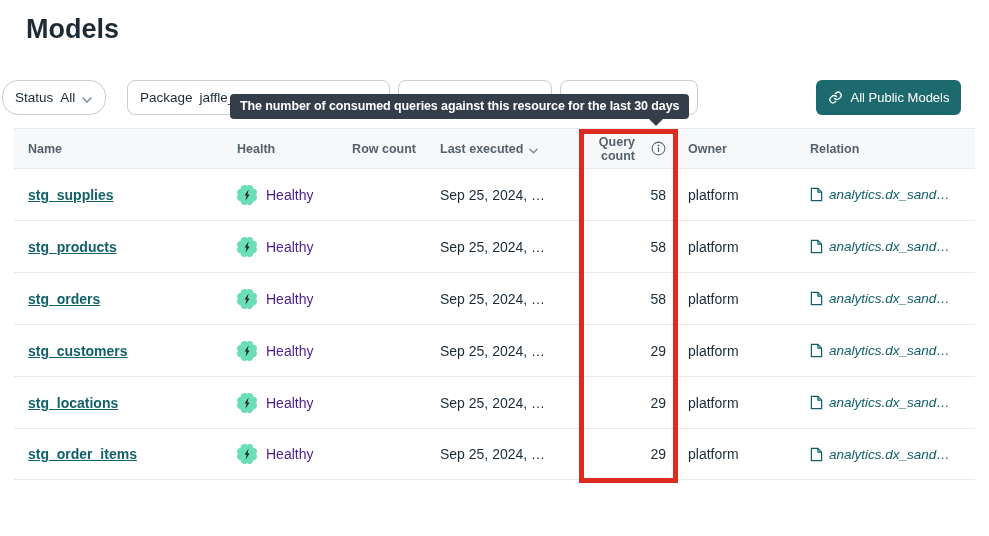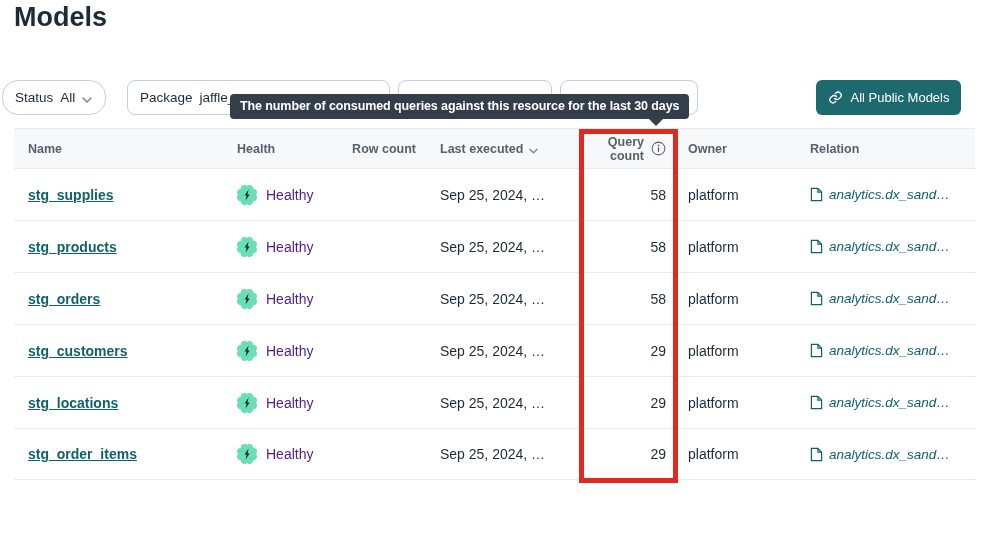--- a/index.html
+++ b/index.html
@@ -1,21 +1,21 @@
 <!DOCTYPE html>
 <html><head>
 <meta charset="utf-8">
 <style>
   html,body{margin:0;padding:0;background:#ffffff;}
   .page{
     position:relative;width:989px;height:536px;overflow:hidden;background:#ffffff;
     font-family:"Liberation Sans","DejaVu Sans",sans-serif;color:#1c2b36;
   }
   .page-title{
-    position:absolute;left:14px;top:2px;font-size:27px;font-weight:600;color:#1c2b36;margin:0;
+    position:absolute;left:14px;top:2px;font-size:27px;font-weight:600;color:#1c2b36;margin:12px;
   }
   
   .pill{
     position:absolute;top:80px;height:35px;box-sizing:border-box;
     border:1px solid #c7ced4;border-radius:8px;background:#fff;
     display:flex;align-items:center;gap:7px;padding:0 12px;font-size:13.5px;color:#1c2b36;
     cursor:pointer;
   }
   .pill .chev{margin-top:2px;}
   .pill-status{left:2px;width:104px;border-radius:16px;}
@@ -52,21 +52,21 @@
     font-size:12.5px;font-weight:700;color:#55616d;
   }
   .trow{height:52px;border-top:1px solid #e7eaec;font-size:14px;background:#fff;}
   .trow:last-child{border-bottom:1px solid #e7eaec;}
   .th,.td{box-sizing:border-box;}
   .c-name{padding-left:14px;}
   .c-health{padding-left:6px;display:flex;align-items:center;gap:9px;}
   .c-rowcount{text-align:right;padding-right:5px;}
   .c-exec{padding-left:19px;display:flex;align-items:center;gap:6px;}
   .c-qc{text-align:right;padding-right:15px;display:block;}
-  .th.c-qc{display:flex;justify-content:center;align-items:center;gap:7px;}
+  .th.c-qc{display:flex;justify-content:center;align-items:center;gap:16px;}
   .c-owner{padding-left:7px;}
   .c-rel{padding-left:19px;}
   .model-link{color:#11616b;font-weight:700;text-decoration:underline;cursor:pointer;font-size:14px;}
   .rel-link{color:#11616b;text-decoration:none;font-size:13.5px;display:flex;align-items:center;gap:6px;cursor:pointer;font-style:italic;}
   .hbadge{width:20px;height:20px;display:inline-block;flex:0 0 auto;}
   .health-label{color:#4c1d95;}
   
   .red-box{
     position:absolute;left:579px;top:129px;width:99px;height:354px;box-sizing:border-box;
     border:5px solid #dc2b20;z-index:20;pointer-events:none;background:transparent;

